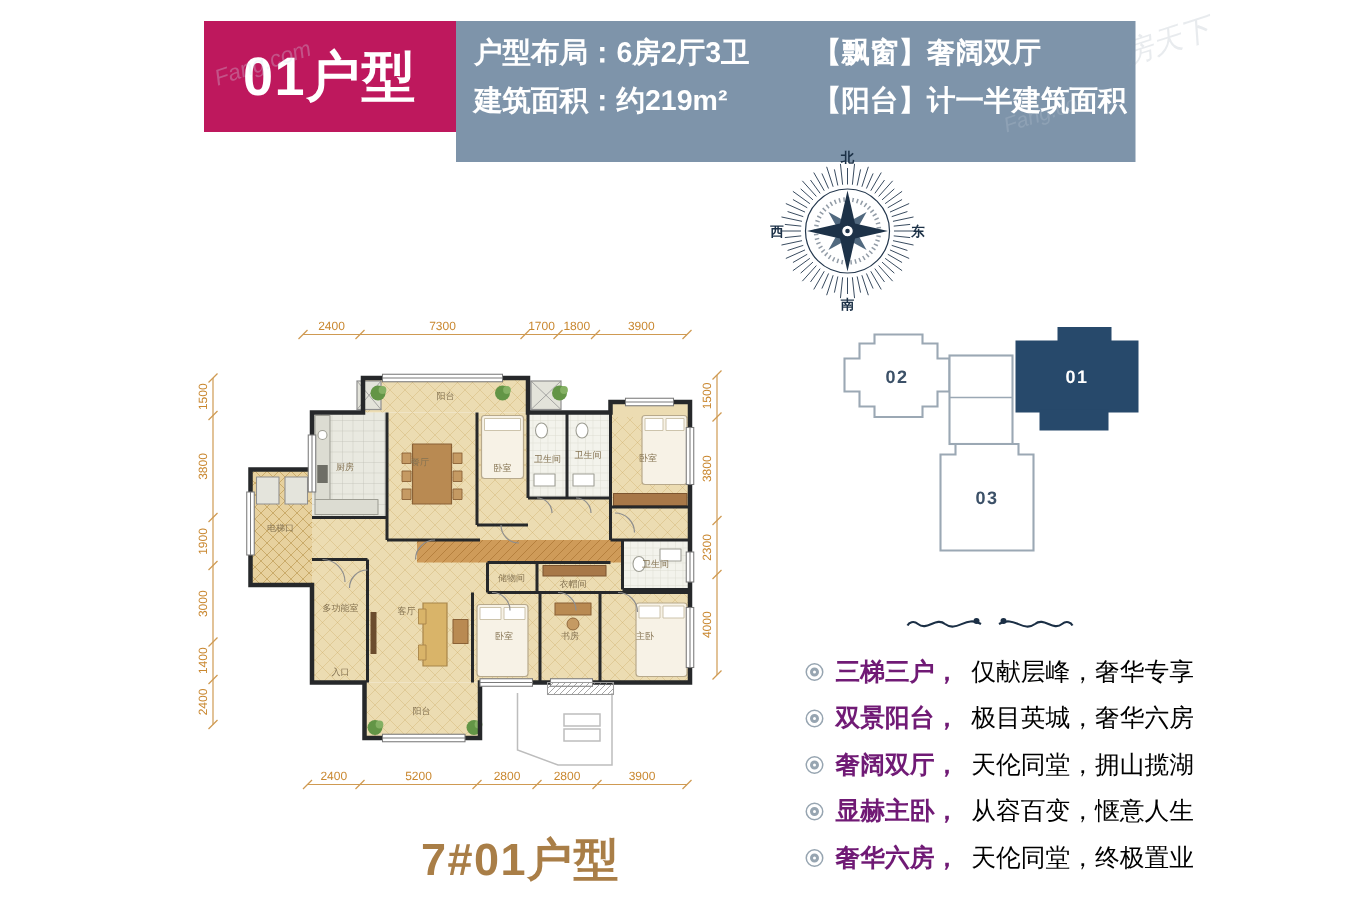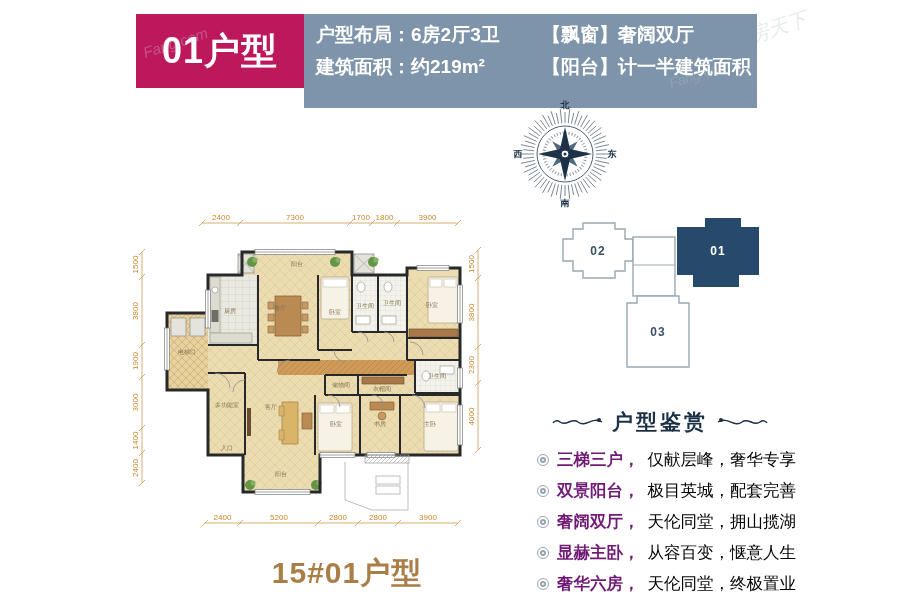--- a/index.html
+++ b/index.html
@@ -407,49 +407,48 @@
         <text x="97" y="240" class="roomtxt" text-anchor="middle">入口</text>
       </g>
   </svg>
 
   <div class="appre">
     <div class="appre-title-row">
       <svg width="52" height="16" viewBox="0 0 52 16">
         <path d="M50,8 C40,2 34,14 26,8 C20,3 14,13 8,8 C5,5.5 2,7 1,9" fill="none" stroke="#1b2f45" stroke-width="1.4"></path>
         <circle cx="47" cy="6" r="2" fill="#1b2f45"></circle>
       </svg>
-      <span class="appre-title">户型鉴赏</span>
       <svg width="52" height="16" viewBox="0 0 52 16" style="transform:scaleX(-1)">
         <path d="M50,8 C40,2 34,14 26,8 C20,3 14,13 8,8 C5,5.5 2,7 1,9" fill="none" stroke="#1b2f45" stroke-width="1.4"></path>
         <circle cx="47" cy="6" r="2" fill="#1b2f45"></circle>
       </svg>
     </div>
     <div class="appre-list" id="appre-list">
         <div class="ap-item">
           <span class="dot"></span>
           <span class="ap-head">三梯三户，</span>
           <span class="ap-tail">仅献层峰，奢华专享</span>
         </div>
         <div class="ap-item">
           <span class="dot"></span>
           <span class="ap-head">双景阳台，</span>
-          <span class="ap-tail">极目英城，配套完善</span>
+          <span class="ap-tail">极目英城，奢华六房</span>
         </div>
         <div class="ap-item">
           <span class="dot"></span>
           <span class="ap-head">奢阔双厅，</span>
           <span class="ap-tail">天伦同堂，拥山揽湖</span>
         </div>
         <div class="ap-item">
           <span class="dot"></span>
           <span class="ap-head">显赫主卧，</span>
           <span class="ap-tail">从容百变，惬意人生</span>
         </div>
         <div class="ap-item">
           <span class="dot"></span>
           <span class="ap-head">奢华六房，</span>
           <span class="ap-tail">天伦同堂，终极置业</span>
         </div>
       </div>
   </div>
 
-  <div class="footer-title">15#01户型</div>
+  <div class="footer-title">7#01户型</div>
 </div>
 
 </body></html>

